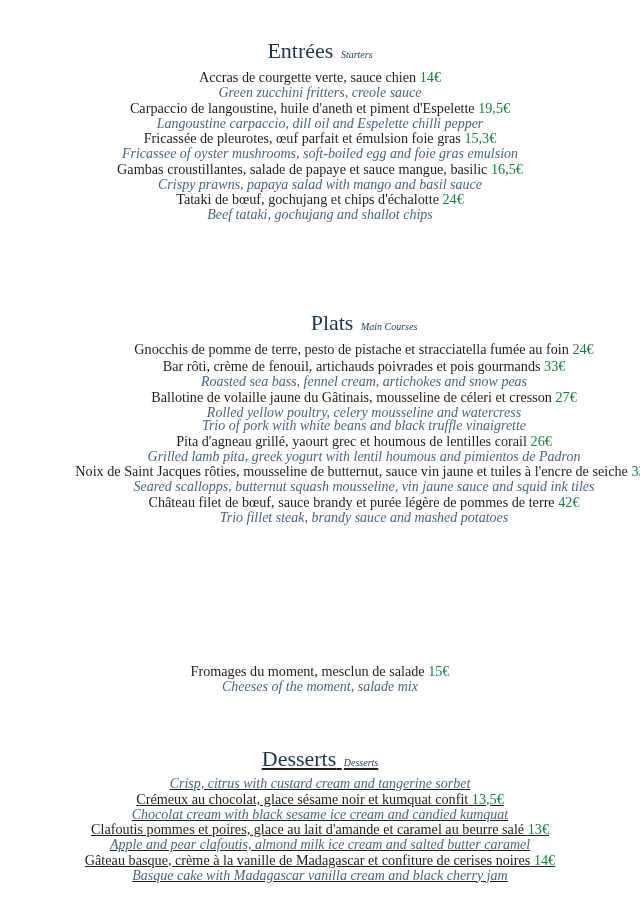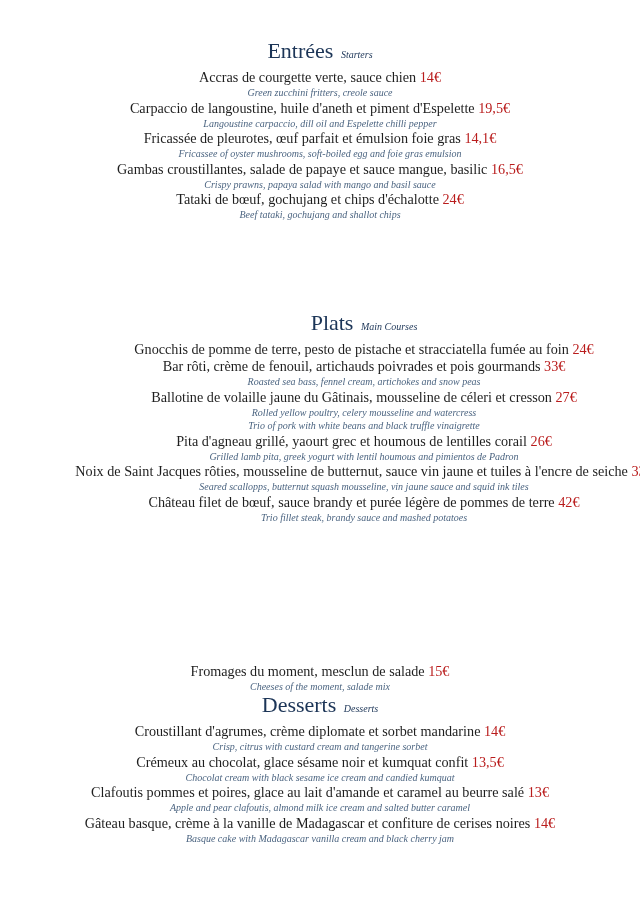--- a/index.html
+++ b/index.html
@@ -9,41 +9,41 @@
     color:#1e1e1e;
   }
   .section { position:absolute; left:0; width:640px; text-align:center; }
   .section-title {
     font-size:22px; color:#1c3557; line-height:26px; margin-bottom:1px;
   }
   .section-title .sub {
     font-size:10px; font-style:italic; color:#1c3557; margin-left:2px;
   }
   .dish { font-size:14.2px; line-height:17px; color:#1e1e1e; white-space:nowrap; }
-  .price { color:#b91c1c; }
-  .en { font-size:10px; font-style:italic; color:#4b6480; line-height:13.5px; white-space:nowrap; }
+  .price { color:#15803d; }
+  .en { font-size:14px; font-style:italic; color:#4b6480; line-height:13.5px; white-space:nowrap; }
 </style>
 </head>
 <body>
 
 <div class="section" style="top:38px;">
   <div class="section-title">
     <span>Entrées</span>
     <span class="sub">Starters</span>
   </div>
   <div>
     <div class="dish"><span>Accras de courgette verte, sauce chien</span> <span class="price">14€</span></div>
     <div class="en">Green zucchini fritters, creole sauce</div>
   </div>
   <div>
     <div class="dish"><span>Carpaccio de langoustine, huile d'aneth et piment d'Espelette</span> <span class="price">19,5€</span></div>
     <div class="en">Langoustine carpaccio, dill oil and Espelette chilli pepper</div>
   </div>
   <div>
-    <div class="dish"><span>Fricassée de pleurotes, œuf parfait et émulsion foie gras</span> <span class="price">14,1€</span></div>
+    <div class="dish"><span>Fricassée de pleurotes, œuf parfait et émulsion foie gras</span> <span class="price">15,3€</span></div>
     <div class="en">Fricassee of oyster mushrooms, soft-boiled egg and foie gras emulsion</div>
   </div>
   <div>
     <div class="dish"><span>Gambas croustillantes, salade de papaye et sauce mangue, basilic</span> <span class="price">16,5€</span></div>
     <div class="en">Crispy prawns, papaya salad with mango and basil sauce</div>
   </div>
   <div>
     <div class="dish"><span>Tataki de bœuf, gochujang et chips d'échalotte</span> <span class="price">24€</span></div>
     <div class="en">Beef tataki, gochujang and shallot chips</div>
   </div>
@@ -82,27 +82,26 @@
   </div>
 </div>
 
 <div class="section" style="top:663px;">
   <div>
     <div class="dish"><span>Fromages du moment, mesclun de salade</span> <span class="price">15€</span></div>
     <div class="en">Cheeses of the moment, salade mix</div>
   </div>
 </div>
 
-<div class="section" style="top:692px;">
+<div class="section" style="top:746px;text-decoration:underline;">
   <div class="section-title">
     <span>Desserts</span>
     <span class="sub">Desserts</span>
   </div>
   <div>
-    <div class="dish"><span>Croustillant d'agrumes, crème diplomate et sorbet mandarine</span> <span class="price">14€</span></div>
     <div class="en">Crisp, citrus with custard cream and tangerine sorbet</div>
   </div>
   <div>
     <div class="dish"><span>Crémeux au chocolat, glace sésame noir et kumquat confit</span> <span class="price">13,5€</span></div>
     <div class="en">Chocolat cream with black sesame ice cream and candied kumquat</div>
   </div>
   <div>
     <div class="dish"><span>Clafoutis pommes et poires, glace au lait d'amande et caramel au beurre salé</span> <span class="price">13€</span></div>
     <div class="en">Apple and pear clafoutis, almond milk ice cream and salted butter caramel</div>
   </div>

